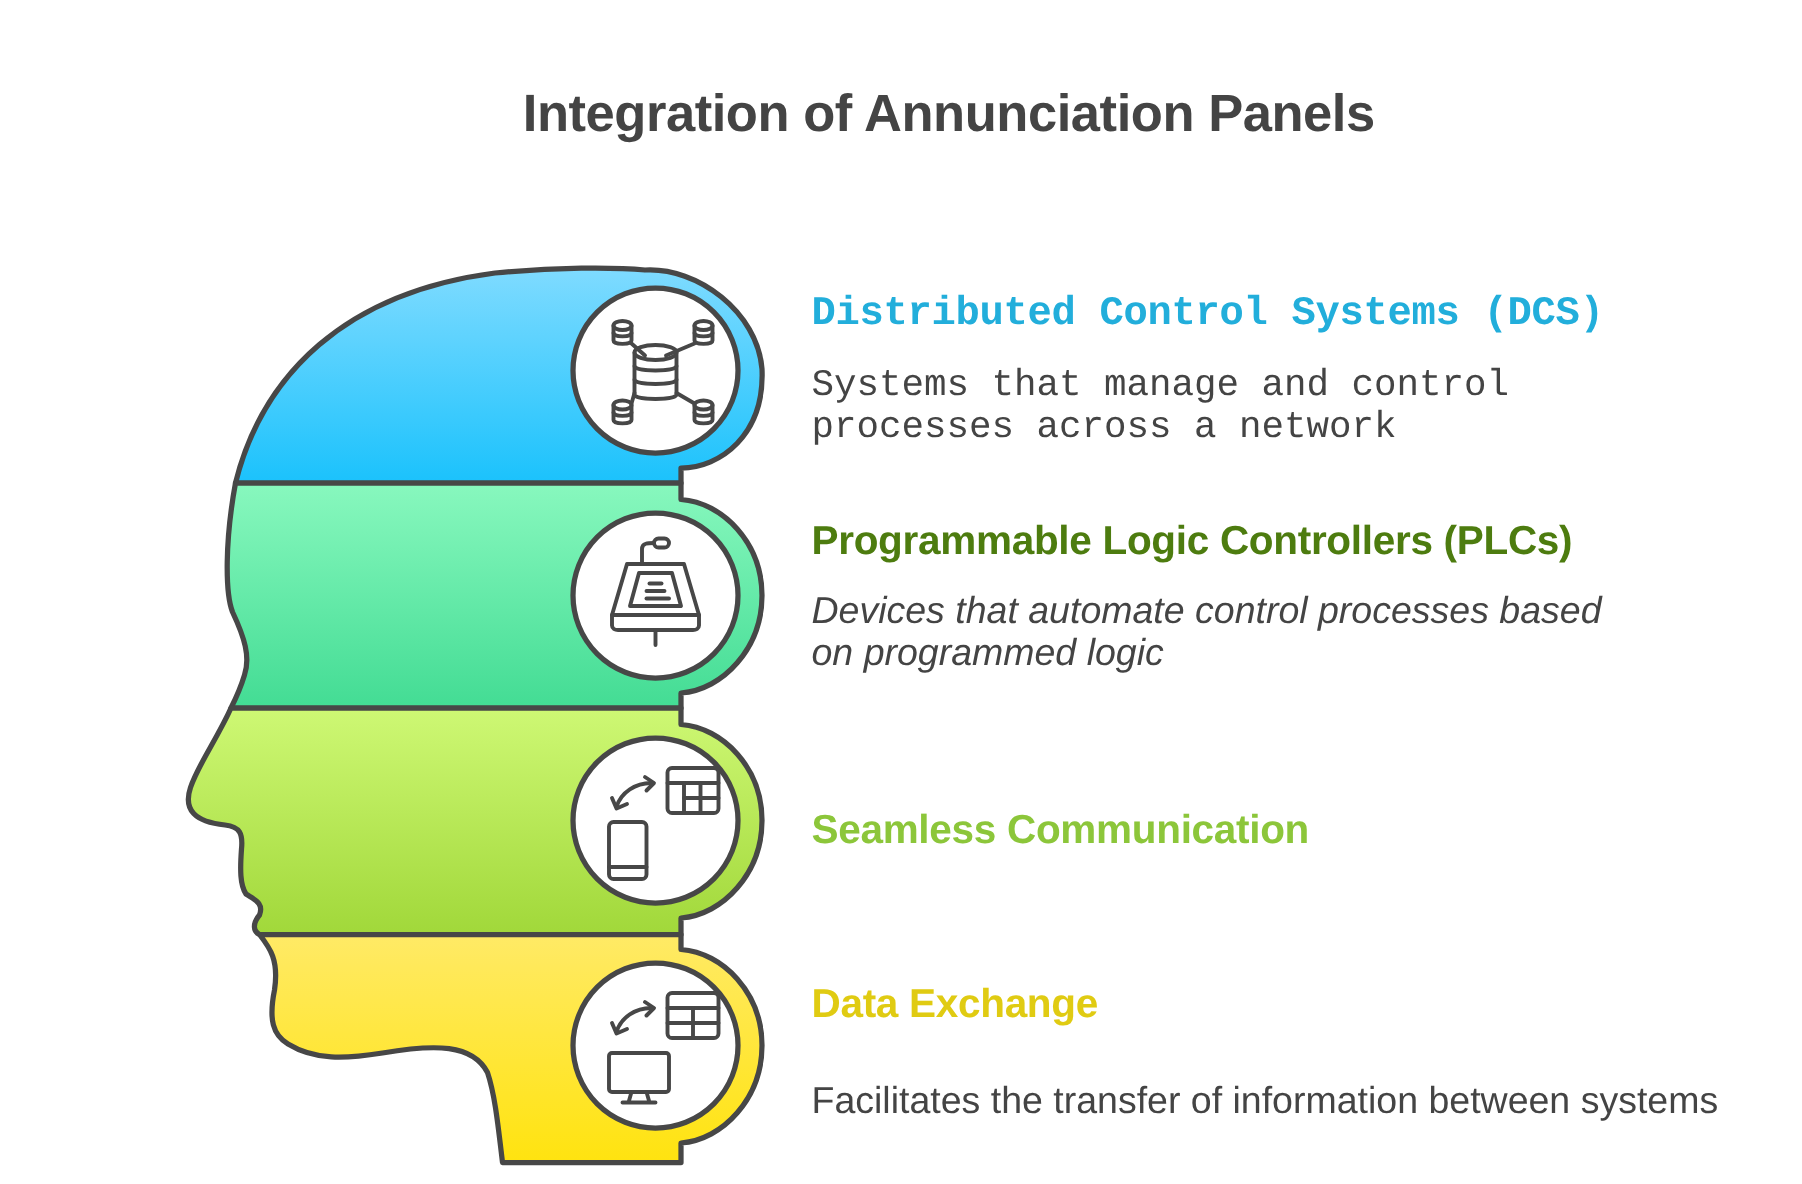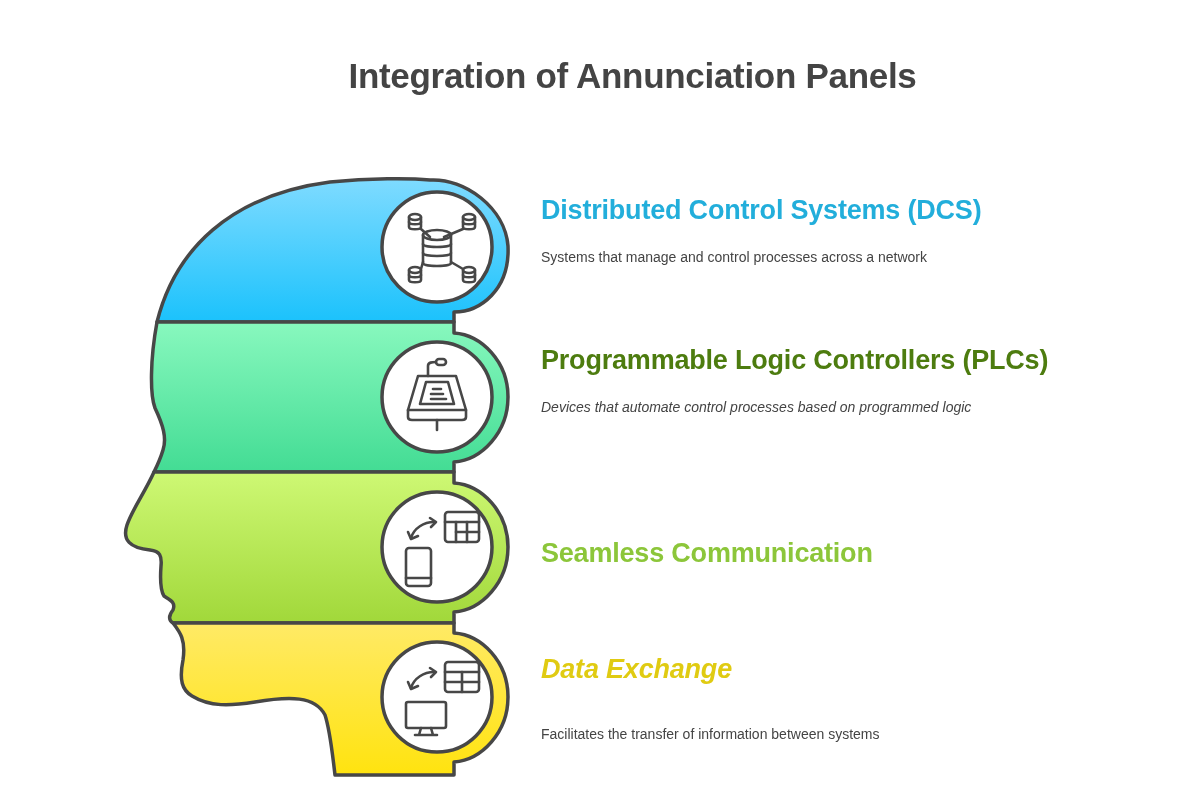--- a/index.html
+++ b/index.html
@@ -3,21 +3,21 @@
 <meta charset="utf-8">
 <style>
   html, body { margin: 0; padding: 0; background: #ffffff; }
   body { width: 1201px; height: 789px; position: relative; overflow: hidden;
          font-family: "Liberation Sans", "DejaVu Sans", sans-serif; }
   .title { position: absolute; left: 0; width: 1265px; top: 56px; text-align: center;
            font-size: 35px; font-weight: bold; color: #444444; letter-spacing: -0.3px; }
   svg.head { position: absolute; left: 0; top: 0; }
   .item { position: absolute; left: 541px; width: 620px; }
   .item-title { font-size: 27px; font-weight: bold; letter-spacing: -0.2px; line-height: 34px; }
-  .item-desc { font-size: 14px; color: #444444; line-height: 28px; margin-top: 16px; }
+  .item-desc { font-size: 25px; color: #444444; line-height: 28px; margin-top: 16px; }
 </style>
 </head>
 <body>
 
 <div class="title">Integration of Annunciation Panels</div>
 
 <svg class="head" width="1201" height="789" viewBox="0 0 1201 789">
   <defs>
     <linearGradient id="g0" x1="0" y1="0" x2="0" y2="1">
         <stop offset="0" id="g0a" stop-color="#7FDBFF"></stop>
@@ -114,30 +114,30 @@
       <rect x="445" y="662" width="34" height="30" rx="3"></rect>
       <path d="M445,672 L479,672"></path>
         <path d="M445,682 L479,682"></path>
       <path d="M462,672 L462,692"></path>
       <rect x="406" y="702" width="40" height="26" rx="2"></rect>
       <path d="M421,728 L419,735 M431,728 L433,735 M415,735 L437,735"></path>
     </g>
   </g>
 </svg>
 
-<div class="item" style="top:193px;">
+<div class="item" style="top:193px;font-family:Liberation Mono, monospace;">
   <div class="item-title" style="color: rgb(34, 174, 219);">Distributed Control Systems (DCS)</div>
   <div class="item-desc" style="width:580px;">Systems that manage and control processes across a network</div>
 </div>
 
 <div class="item" style="top:343px;">
   <div class="item-title" style="color: #4d7c0f;">Programmable Logic Controllers (PLCs)</div>
   <div class="item-desc" style="width:560px;font-style:italic;">Devices that automate control processes based on programmed logic</div>
 </div>
 
 <div class="item" style="top:503px;margin-top:33px;">
   <div class="item-title" style="color: rgb(140, 198, 58);">Seamless Communication</div>
 </div>
 
 <div class="item" style="top:652px;">
-  <div class="item-title" style="color: rgb(224, 203, 18); font-style: italic;">Data Exchange</div>
+  <div class="item-title" style="color: rgb(224, 203, 18);">Data Exchange</div>
   <div class="item-desc" style="margin-top:34px;">Facilitates the transfer of information between systems</div>
 </div>
 
 </body></html>

